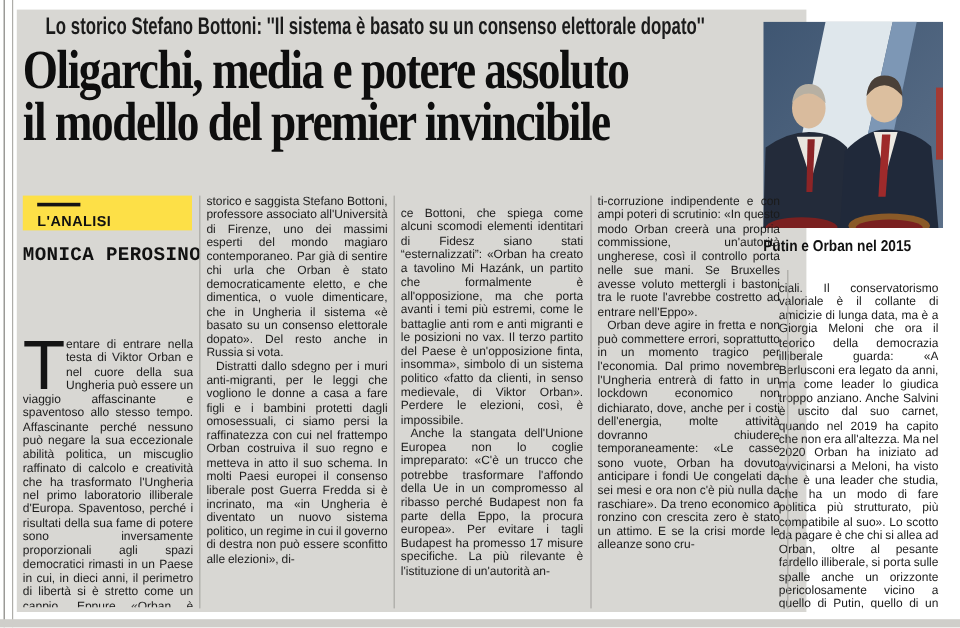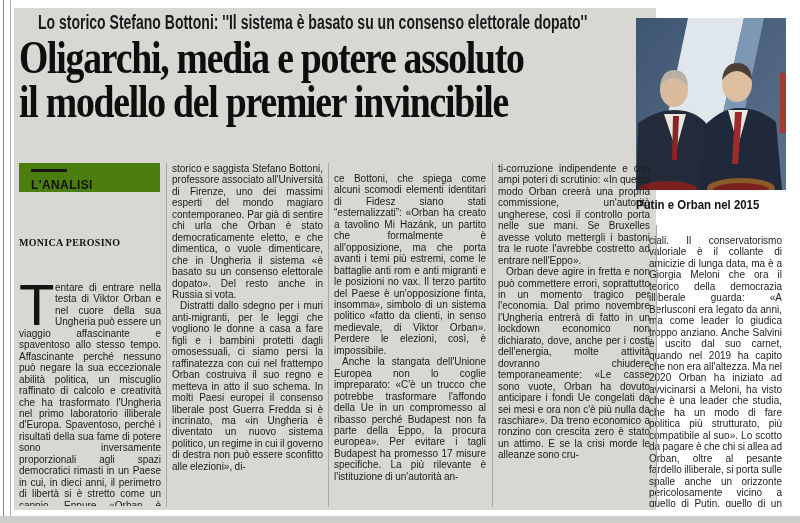--- a/index.html
+++ b/index.html
@@ -1,39 +1,39 @@
 <!DOCTYPE html>
 <html lang="it"><head>
 <meta charset="utf-8">
 <style>
   html,body{margin:0;padding:0;}
   body{width:800px;height:523px;background:#ffffff;font-family:"Liberation Serif",serif;}
   .page{position:relative;width:800px;height:523px;background:#ffffff;overflow:hidden;}
   .left-rule{position:absolute;top:0;width:1px;height:523px;}
   .rule1{left:3px;background:#83827e;}
   .rule2{left:10px;background:#aeada9;}
-  .content{position:absolute;left:14px;top:8px;width:642px;height:502px;background:#d8d7d3;}
+  .content{position:absolute;left:14px;top:8px;width:642px;height:502px;background:#d8d7d3;padding-left:16px;}
   .kicker{position:absolute;left:24px;top:3px;font-family:"Liberation Sans",sans-serif;
           font-weight:700;font-size:20px;color:#1b1b1b;white-space:nowrap;
           transform:scaleX(0.70);transform-origin:left top;letter-spacing:0;}
   .headline{position:absolute;left:5px;top:28px;margin:0;font-family:"Liberation Serif",serif;
             font-weight:700;color:#0e0e0e;font-size:46px;line-height:44px;letter-spacing:-1.5px;
             transform:scaleX(0.82);transform-origin:left top;white-space:nowrap;}
   .hl-line{display:block;}
   .photo{position:absolute;left:622px;top:10px;width:150px;height:172px;margin:0;overflow:hidden;}
   .caption{position:absolute;left:622px;top:189px;font-family:"Liberation Sans",sans-serif;
            font-weight:700;font-size:13px;color:#111;white-space:nowrap;
            transform:scaleX(0.88);transform-origin:left top;}
-  .label-box{position:absolute;left:5px;top:155px;width:129px;height:23px;background:#4d7c0f;
+  .label-box{position:absolute;left:5px;top:155px;width:129px;height:23px;background:#fde047;
              padding:6px 0 0 12px;}
   .label-dash{display:block;width:36px;height:3px;background:#151515;margin-bottom:3px;}
   .label-text{font-family:"Liberation Sans",sans-serif;font-weight:700;font-size:12px;
               letter-spacing:0.4px;color:#111;}
-  .byline{position:absolute;left:5px;top:196px;font-family:Liberation Serif, serif;
-          font-weight:700;font-size:10px;letter-spacing:0.3px;color:#111;margin-top:33px;}
+  .byline{position:absolute;left:5px;top:196px;font-family:Liberation Mono, monospace;
+          font-weight:700;font-size:16px;letter-spacing:0.3px;color:#111;}
   .col{position:absolute;overflow:hidden;color:#1b1b1b;}
   .col p{margin:0;font-size:10px;line-height:11.45px;text-align:justify;
          font-family:Liberation Sans, sans-serif;word-spacing:-0.4px;}
   .col p.indent{text-indent:8px;}
   .col1{left:5px;top:274px;width:142px;height:224px;}
   .col2{left:158px;top:155px;width:151px;height:344px;}
   .col3{left:320px;top:165px;width:152px;height:344px;}
   .col4{left:484px;top:155px;width:152px;height:344px;}
   .col5{left:608px;top:227px;width:133px;height:272px;margin-left:27px;}
   .dropcap{float:left;font-size:58px;line-height:44px;height:44px;width:33px;

